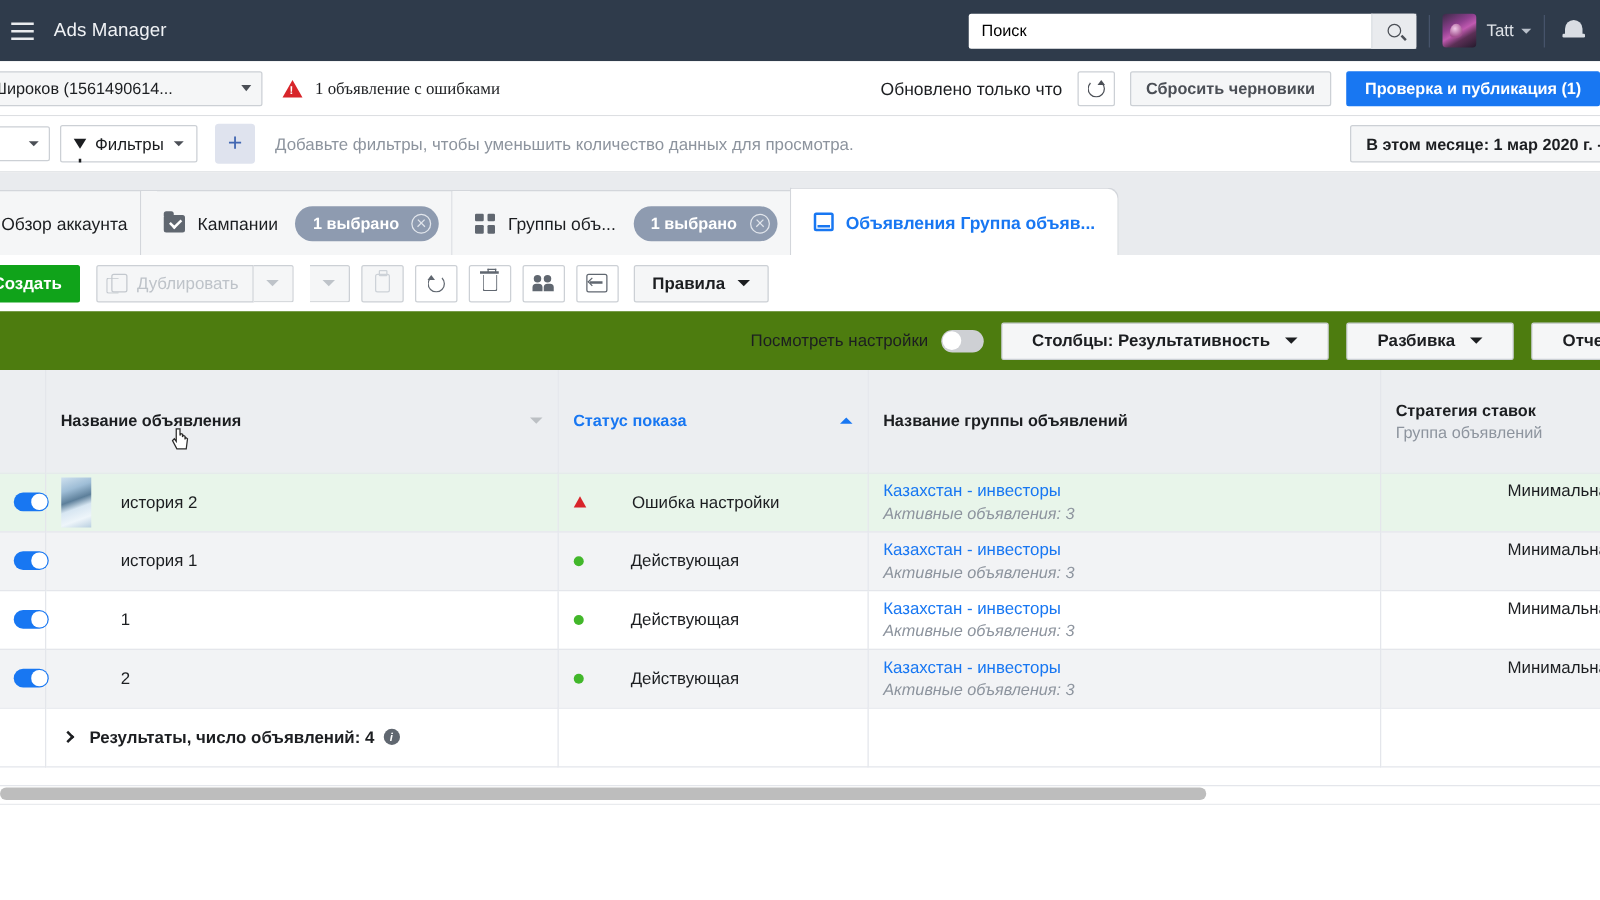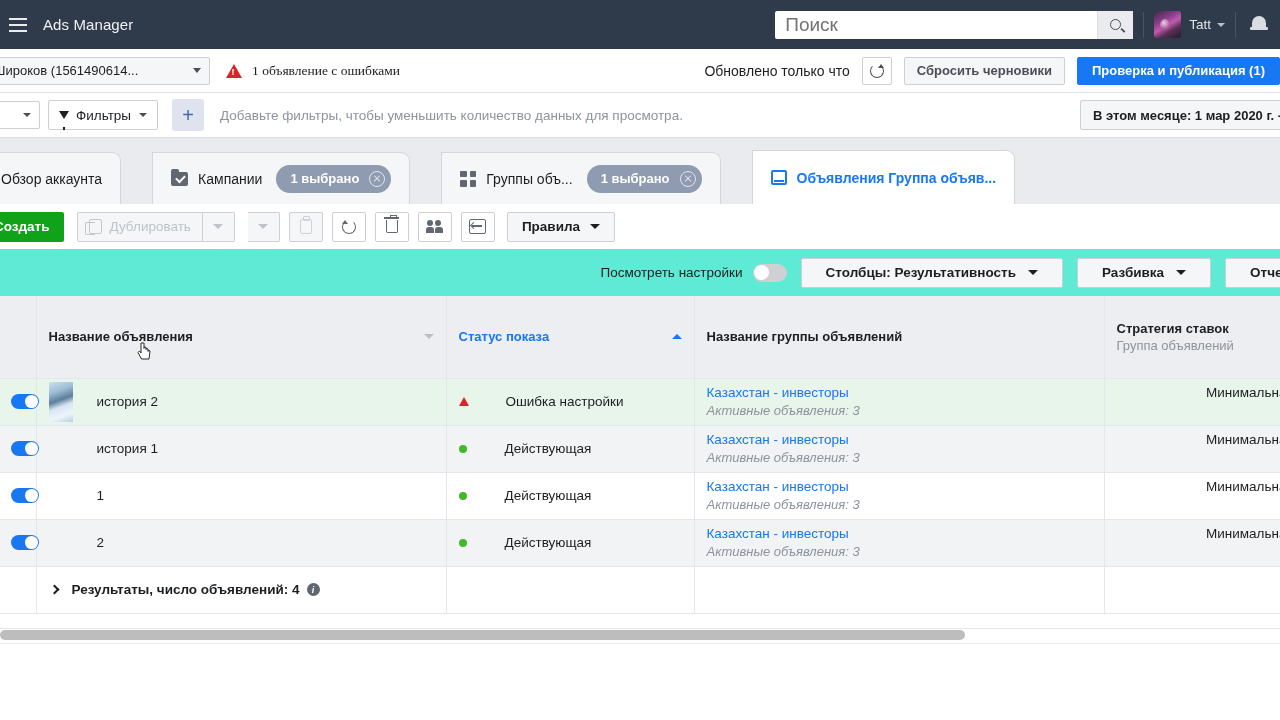--- a/index.html
+++ b/index.html
@@ -17,21 +17,21 @@
   }
   .hamburger { width: 18px; height: 14px; margin-left: 9px; position: relative; cursor: pointer; }
   .hamburger i { position: absolute; left: 0; width: 18px; height: 2px; background: #e9ebee; display:block; }
   .hamburger i:nth-child(1){ top:0; } .hamburger i:nth-child(2){ top:6px; } .hamburger i:nth-child(3){ top:12px; }
   .app-title { color: #f0f2f5; font-size: 15px; margin-left: 16px; letter-spacing:.1px; }
   .nav-right { margin-left: auto; display: flex; align-items: center; height: 49px; }
   .searchbox {
     width: 358px; height: 28px; background: #fff; border-radius: 2px;
     display: flex; align-items: center; position: relative;
   }
-  .searchbox .sv { flex: 1; font-size: 19px; color: #737373; padding-left: 10px; }
+  .searchbox .sv { flex: 1; font-size: 13px; color: #000000; padding-left: 10px; }
   .search-btn {
     width: 36px; height: 28px; background: #e9ebee; border-left: 1px solid #dcdfe3;
     display: flex; align-items: center; justify-content: center; cursor: pointer;
   }
   .mag { width: 11px; height: 11px; border: 1.6px solid #4b4f56; border-radius: 50%; position: relative; }
   .mag::after { content:""; position: absolute; width: 1.6px; height: 5px; background: #4b4f56; transform: rotate(-45deg); right: -3px; bottom: -4px; }
   .nav-div { width: 1px; height: 26px; background: #46536a; margin: 0 10px; }
   .avatar {
     width: 27px; height: 27px; border-radius: 3px; overflow:hidden;
     background: linear-gradient(150deg,#3a2a46 0%, #8e3f8e 35%, #c05ab0 52%, #5b2f55 70%, #241a2c 100%);
@@ -109,21 +109,21 @@
 
   
   .tabsrow {
     position:absolute; left:0; top:138px; width:1280px; height:66px;
     background:#e9ebee; display:flex; align-items:flex-end;
   }
   .tab {
     position:relative; height:52px; display:flex; align-items:center;
     background:#f5f6f7; border:1px solid #d3d6db; border-bottom:none;
     border-radius:0 9px 0 0; padding:0 18px; margin-right:-9px;
-    font-size:14px; color:#1c1e21; cursor:pointer;margin-left:40px;
+    font-size:14px; color:#1c1e21; cursor:pointer;
   }
   .tab.first { margin-left:-38px; padding-left:38px; border-radius:0 9px 0 0; }
   .tab.active {
     background:#fff; color:#1877f2; font-weight:bold; height:54px; z-index:5;
     border-color:#d3d6db;
   }
   .tab-icon { margin-right:10px; display:flex; align-items:center; }
   .ic-folder { width:17px;height:14px;background:#606770;border-radius:2px; position:relative;}
   .ic-folder::before{content:"";position:absolute;left:0;top:-3px;width:8px;height:4px;background:#606770;border-radius:2px 2px 0 0;}
   .ic-folder::after{content:"";position:absolute;left:5px;top:3px;width:7px;height:4px;border-left:2px solid #fff;border-bottom:2px solid #fff;transform:rotate(-45deg);}
@@ -189,21 +189,21 @@
   }
   .btn-rules {
     margin-left:12px; height:30px; background:#f5f6f7; border:1px solid #ccd0d5; border-radius:2px;
     padding:0 14px; display:flex; align-items:center; font-size:13.5px; color:#1c1e21; font-weight:bold; cursor:pointer;
   }
   .btn-rules .caret{margin-left:10px;width:0;height:0;border-left:5px solid transparent;border-right:5px solid transparent;border-top:5.5px solid #1c1e21;}
 
   
   .setrow {
     position:absolute; left:0; top:249px; width:1280px; height:47px;
-    background:#5eead4; display:flex; align-items:center; justify-content:flex-end;
+    background:#4d7c0f; display:flex; align-items:center; justify-content:flex-end;
   }
   .set-label { font-size:13.5px; color:#1c1e21; margin-right:10px; }
   .toggle-off {
     width:34px; height:18px; background:#ced0d4; border-radius:9px; position:relative; cursor:pointer;
   }
   .toggle-off::after{content:"";position:absolute;left:1.5px;top:1.5px;width:15px;height:15px;border-radius:50%;background:#fff;}
   .btn-set {
     margin-left:14px; height:30px; background:#f5f6f7; border:1px solid #ccd0d5; border-radius:2px;
     padding:0 24px; display:flex;align-items:center; font-size:13.5px; color:#1c1e21; font-weight:bold; cursor:pointer;
   }

